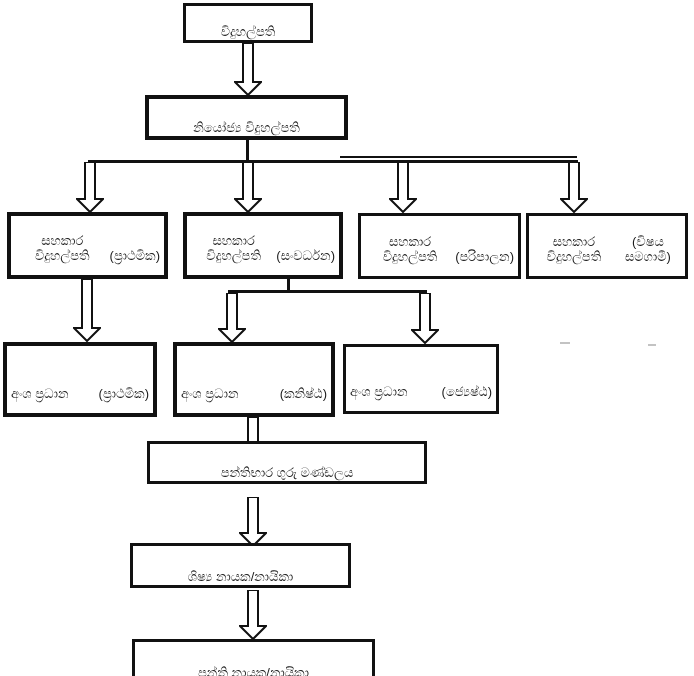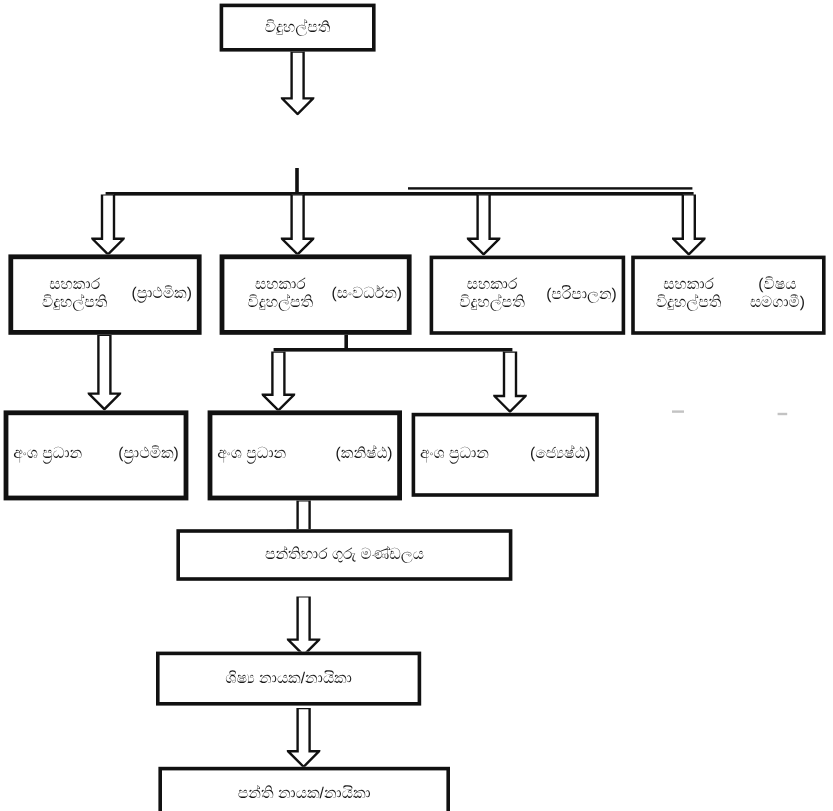--- a/index.html
+++ b/index.html
@@ -4,21 +4,21 @@
 <style>
   html,body{margin:0;padding:0;background:#ffffff;}
   #canvas{
     position:relative;width:694px;height:676px;background:#ffffff;
     overflow:hidden;
     font-family:"Liberation Sans","DejaVu Sans",sans-serif;
     color:#1a1a1a;
   }
   .box{
     position:absolute;background:#ffffff;border:3px solid #111111;
-    display:flex;align-items:center;justify-content:center;
+    display:flex;align-items:flex-end;justify-content:center;
     text-align:center;font-size:13px;line-height:1.15;
     box-sizing:border-box;
   }
   .box.bold{border-width:4px;}
   .box.two{
     justify-content:space-between;
     padding:9px 4px 11px 4px;
   }
   .line{position:absolute;background:#111111;}
   .arrow{position:absolute;display:block;}
@@ -30,20 +30,23 @@
 <div id="canvas">
 
   <div class="box" style="left:183px;top:3px;width:130px;height:40px;">
     <span>විදුහල්පති</span>
   </div>
 
   <svg class="arrow" style="left:234px;top:43px;" width="28" height="53">
     <polygon points="9,0 9,39 1,39 14,52 27,39 19,39 19,0" fill="#ffffff" stroke="#111111" stroke-width="2"></polygon>
   </svg>
 
+  <div class="box bold" style="left:145px;top:95px;width:203px;height:45px;">
+    <span>නියෝජ්‍ය විදුහල්පති</span>
+  </div>
 
   <div class="line" style="left:246px;top:140px;width:3px;height:24px;"></div>
   <div class="line" style="left:88px;top:160px;width:490px;height:3px;"></div>
   <div class="line" style="left:340px;top:156px;width:237px;height:2px;"></div>
 
   <svg class="arrow" style="left:76px;top:162px;" width="28" height="51">
     <polygon points="9,0 9,37 1,37 14,50 27,37 19,37 19,0" fill="#ffffff" stroke="#111111" stroke-width="2"></polygon>
   </svg>
   <svg class="arrow" style="left:234px;top:162px;" width="28" height="51">
     <polygon points="9,0 9,37 1,37 14,50 27,37 19,37 19,0" fill="#ffffff" stroke="#111111" stroke-width="2"></polygon>

